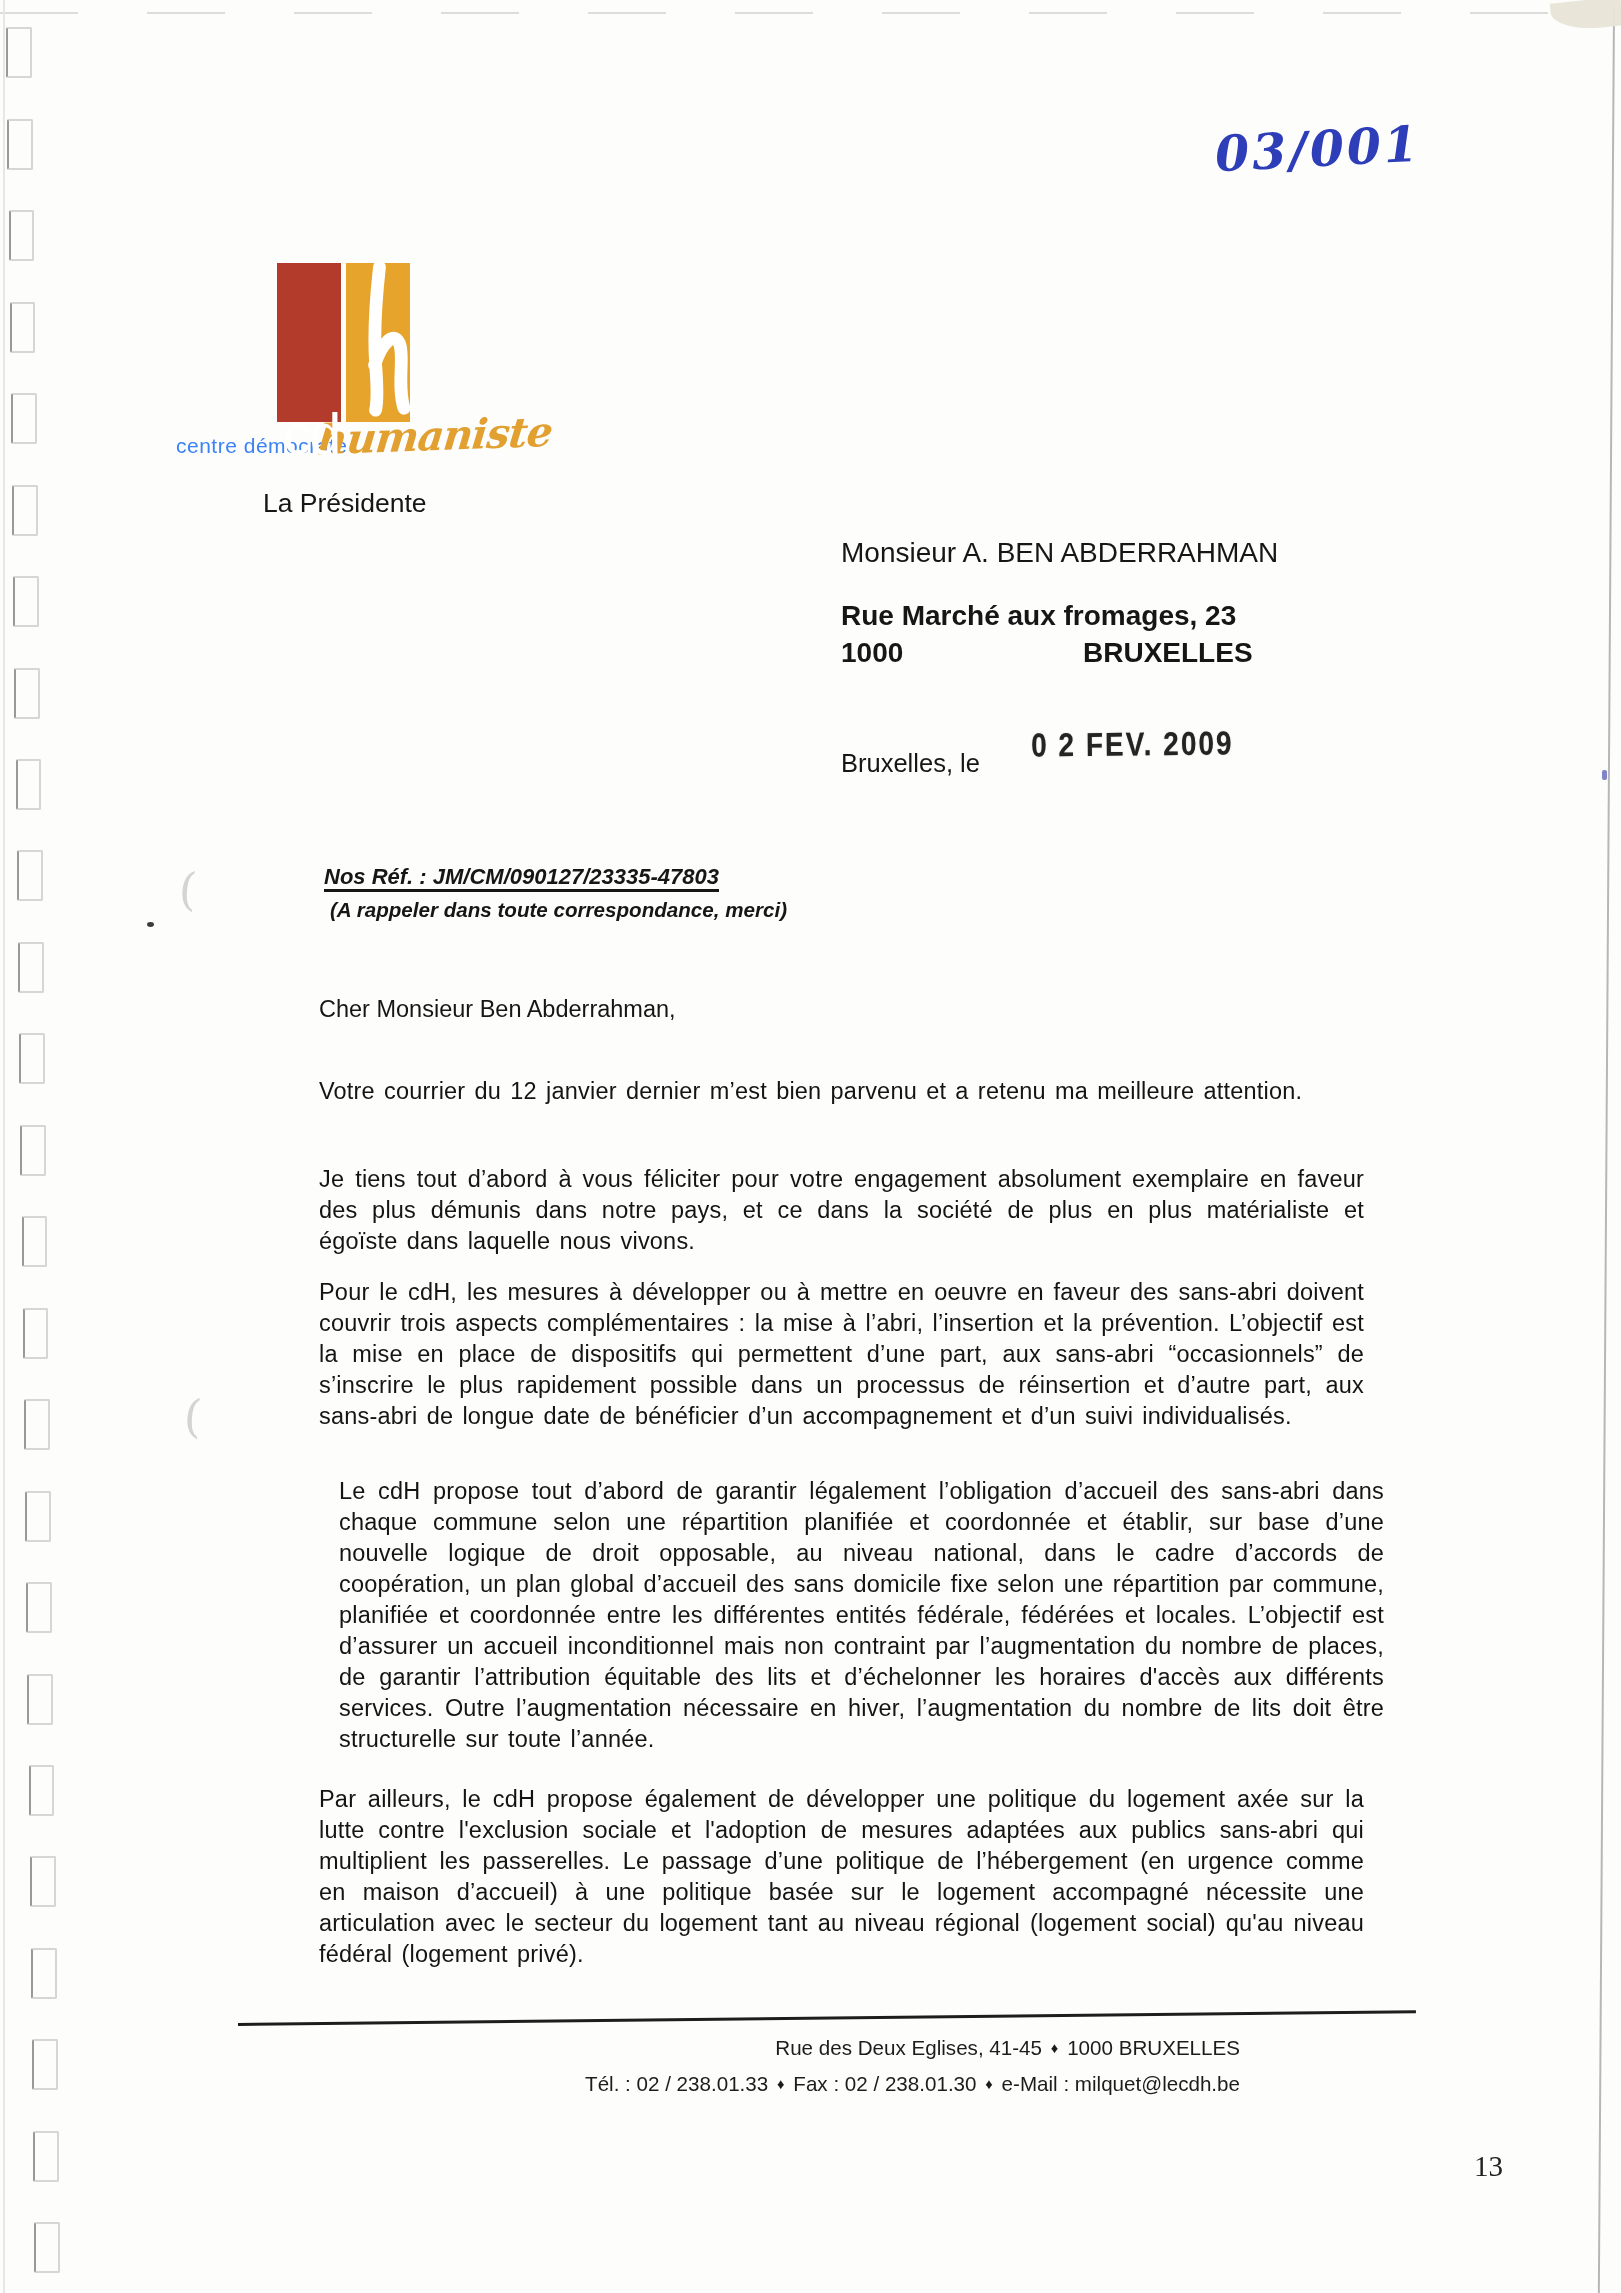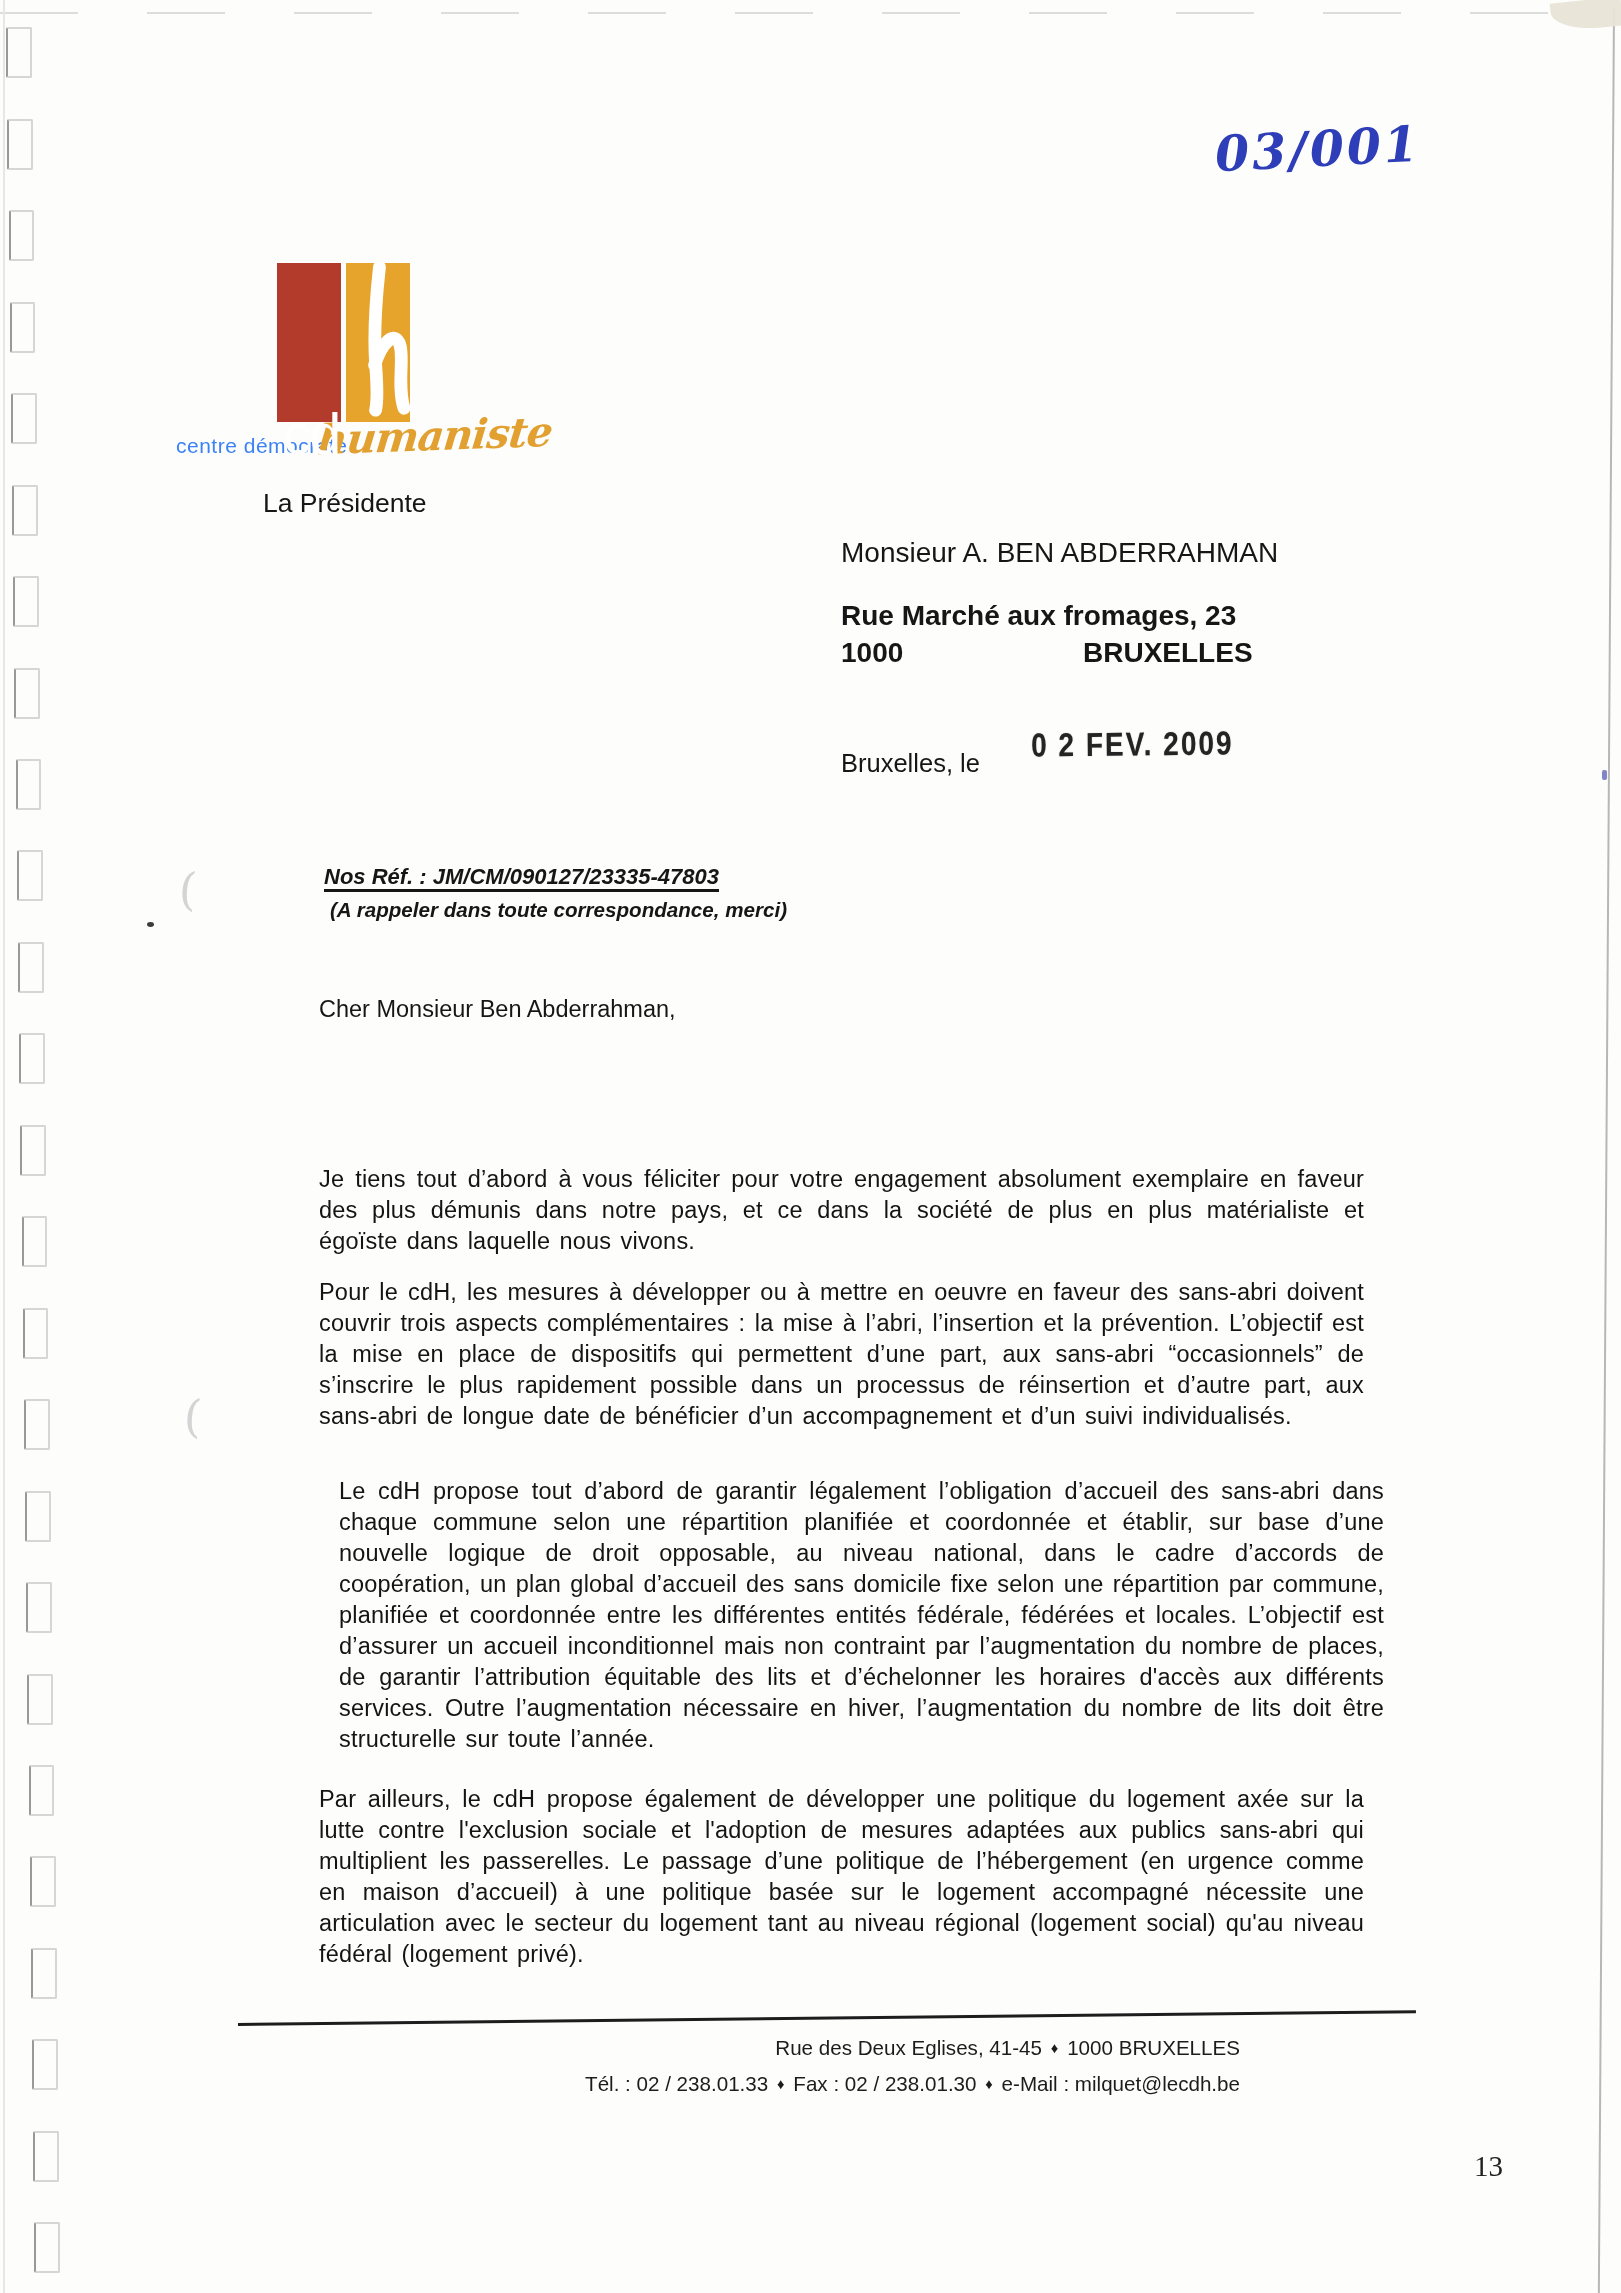--- a/index.html
+++ b/index.html
@@ -134,20 +134,21 @@
     <span class="rcp-city">BRUXELLES</span>
   </div>
 
   <div class="dateline">Bruxelles, le</div>
   <div class="date-stamp">0 2 FEV. 2009</div>
 
   <div class="ref1">Nos Réf. : JM/CM/090127/23335-47803</div>
   <div class="ref2">(A rappeler dans toute correspondance, merci)</div>
 
   <div class="salutation">Cher Monsieur Ben Abderrahman,</div>
+  <p class="para p1">Votre courrier du 12 janvier dernier m’est bien parvenu et a retenu ma meilleure attention.</p>
   <p class="para p2">Je tiens tout d’abord à vous féliciter pour votre engagement absolument exemplaire en faveur des plus démunis dans notre pays, et ce dans la société de plus en plus matérialiste et égoïste dans laquelle nous vivons.</p>
   <p class="para p3">Pour le cdH, les mesures à développer ou à mettre en oeuvre en faveur des sans-abri doivent couvrir trois aspects complémentaires : la mise à l’abri, l’insertion et la prévention. L’objectif est la mise en place de dispositifs qui permettent d’une part, aux sans-abri “occasionnels” de s’inscrire le plus rapidement possible dans un processus de réinsertion et d’autre part, aux sans-abri de longue date de bénéficier d’un accompagnement et d’un suivi individualisés.</p>
   <p class="para p4">Le cdH propose tout d’abord de garantir légalement l’obligation d’accueil des sans-abri dans chaque commune selon une répartition planifiée et coordonnée et établir, sur base d’une nouvelle logique de droit opposable, au niveau national, dans le cadre d’accords de coopération, un plan global d’accueil des sans domicile fixe selon une répartition par commune, planifiée et coordonnée entre les différentes entités fédérale, fédérées et locales. L’objectif est d’assurer un accueil inconditionnel mais non contraint par l’augmentation du nombre de places, de garantir l’attribution équitable des lits et d’échelonner les horaires d'accès aux différents services. Outre l’augmentation nécessaire en hiver, l’augmentation du nombre de lits doit être structurelle sur toute l’année.</p>
   <p class="para p5">Par ailleurs, le cdH propose également de développer une politique du logement axée sur la lutte contre l'exclusion sociale et l'adoption de mesures adaptées aux publics sans-abri qui multiplient les passerelles. Le passage d’une politique de l’hébergement (en urgence comme en maison d’accueil) à une politique basée sur le logement accompagné nécessite une articulation avec le secteur du logement tant au niveau régional (logement social) qu'au niveau fédéral (logement privé).</p>
 
   <div class="footer-rule"></div>
   <div class="footer">
     <div>
       <span>Rue des Deux Eglises, 41-45</span><span class="diamond">♦</span><span>1000 BRUXELLES</span>
     </div>

